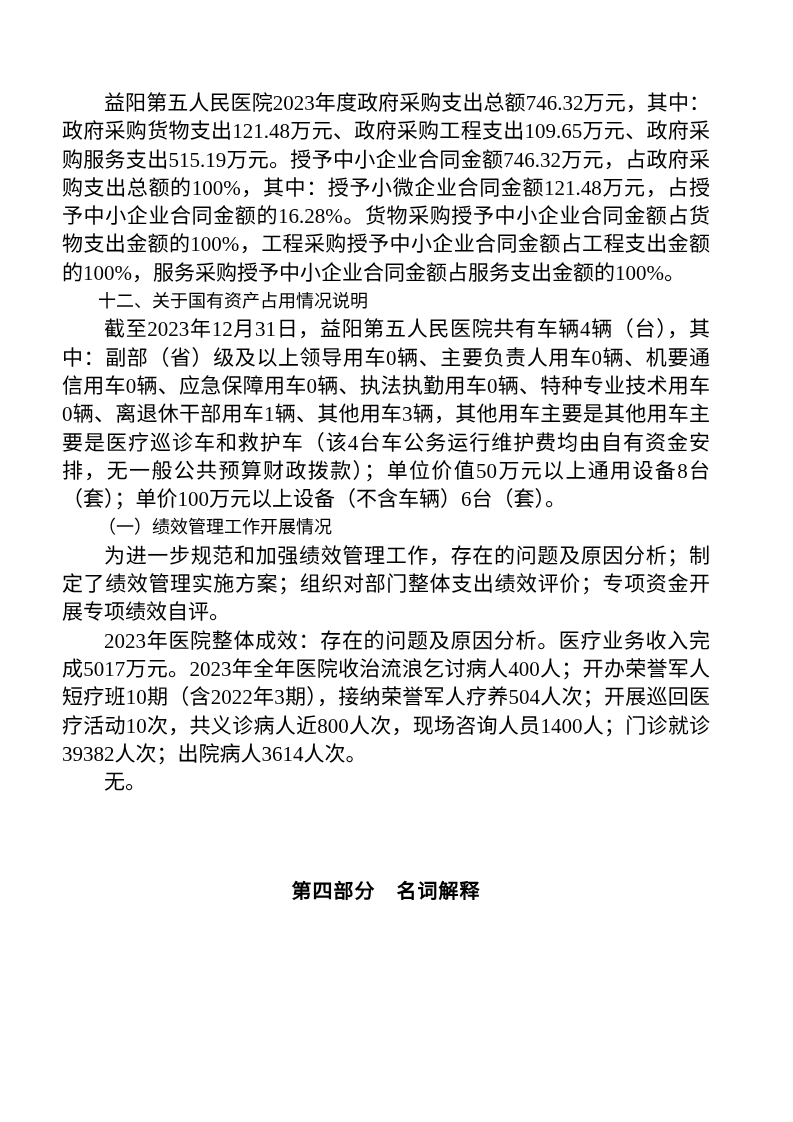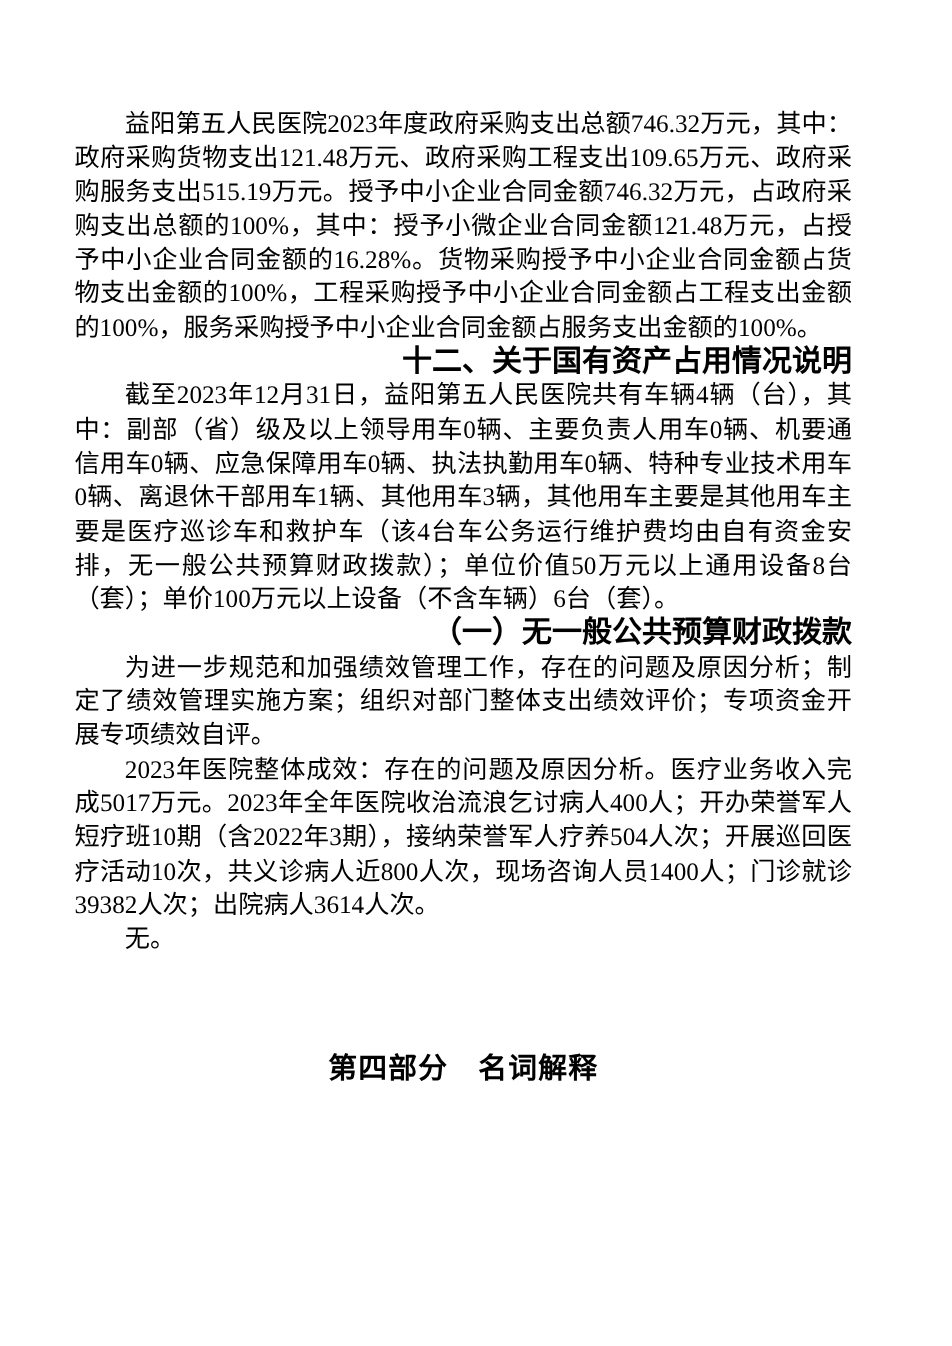--- a/index.html
+++ b/index.html
@@ -27,44 +27,44 @@
   .para {
     font-size: 21px;
     line-height: 28.3px;
     text-align: justify;
     text-justify: inter-ideograph;
     text-indent: 2em;
     font-family: "Liberation Serif", "DejaVu Serif", serif;
     font-weight: normal;
   }
   .heading {
-    font-size: 25px;
+    font-size: 18px;
     line-height: 28.3px;
-    font-weight: bold;
+    font-weight: normal;
     text-indent: 2em;
-    text-align: right;
+    text-align: left;
     font-family: "Liberation Sans", "DejaVu Sans", sans-serif;
   }
   .part-title {
     margin: 78px 0 0 0;
-    font-size: 24px;
+    font-size: 20px;
     line-height: 34px;
     font-weight: bold;
     text-align: center;
     letter-spacing: 1px;
     font-family: "Liberation Serif", "DejaVu Serif", serif;
   }
 </style>
 </head>
 <body style="background: rgb(255, 255, 255); color: rgb(0, 0, 0);">
 
 <div class="page">
   <div class="content">
       <p class="para">益阳第五人民医院2023年度政府采购支出总额746.32万元，其中：政府采购货物支出121.48万元、政府采购工程支出109.65万元、政府采购服务支出515.19万元。授予中小企业合同金额746.32万元，占政府采购支出总额的100%，其中：授予小微企业合同金额121.48万元，占授予中小企业合同金额的16.28%。货物采购授予中小企业合同金额占货物支出金额的100%，工程采购授予中小企业合同金额占工程支出金额的100%，服务采购授予中小企业合同金额占服务支出金额的100%。</p>
       <p class="heading">十二、关于国有资产占用情况说明</p>
       <p class="para">截至2023年12月31日，益阳第五人民医院共有车辆4辆（台），其中：副部（省）级及以上领导用车0辆、主要负责人用车0辆、机要通信用车0辆、应急保障用车0辆、执法执勤用车0辆、特种专业技术用车0辆、离退休干部用车1辆、其他用车3辆，其他用车主要是其他用车主要是医疗巡诊车和救护车（该4台车公务运行维护费均由自有资金安排，无一般公共预算财政拨款）；单位价值50万元以上通用设备8台（套）；单价100万元以上设备（不含车辆）6台（套）。</p>
-      <p class="heading">（一）无一般公共预算财政拨款</p>
+      <p class="heading">（一）绩效管理工作开展情况</p>
       <p class="para">为进一步规范和加强绩效管理工作，存在的问题及原因分析；制定了绩效管理实施方案；组织对部门整体支出绩效评价；专项资金开展专项绩效自评。</p>
       <p class="para">2023年医院整体成效：存在的问题及原因分析。医疗业务收入完成5017万元。2023年全年医院收治流浪乞讨病人400人；开办荣誉军人短疗班10期（含2022年3期），接纳荣誉军人疗养504人次；开展巡回医疗活动10次，共义诊病人近800人次，现场咨询人员1400人；门诊就诊39382人次；出院病人3614人次。</p>
       <p class="para">无。</p>
     </div>
   <p class="part-title">第四部分　名词解释</p>
 </div>
 
 </body></html>

